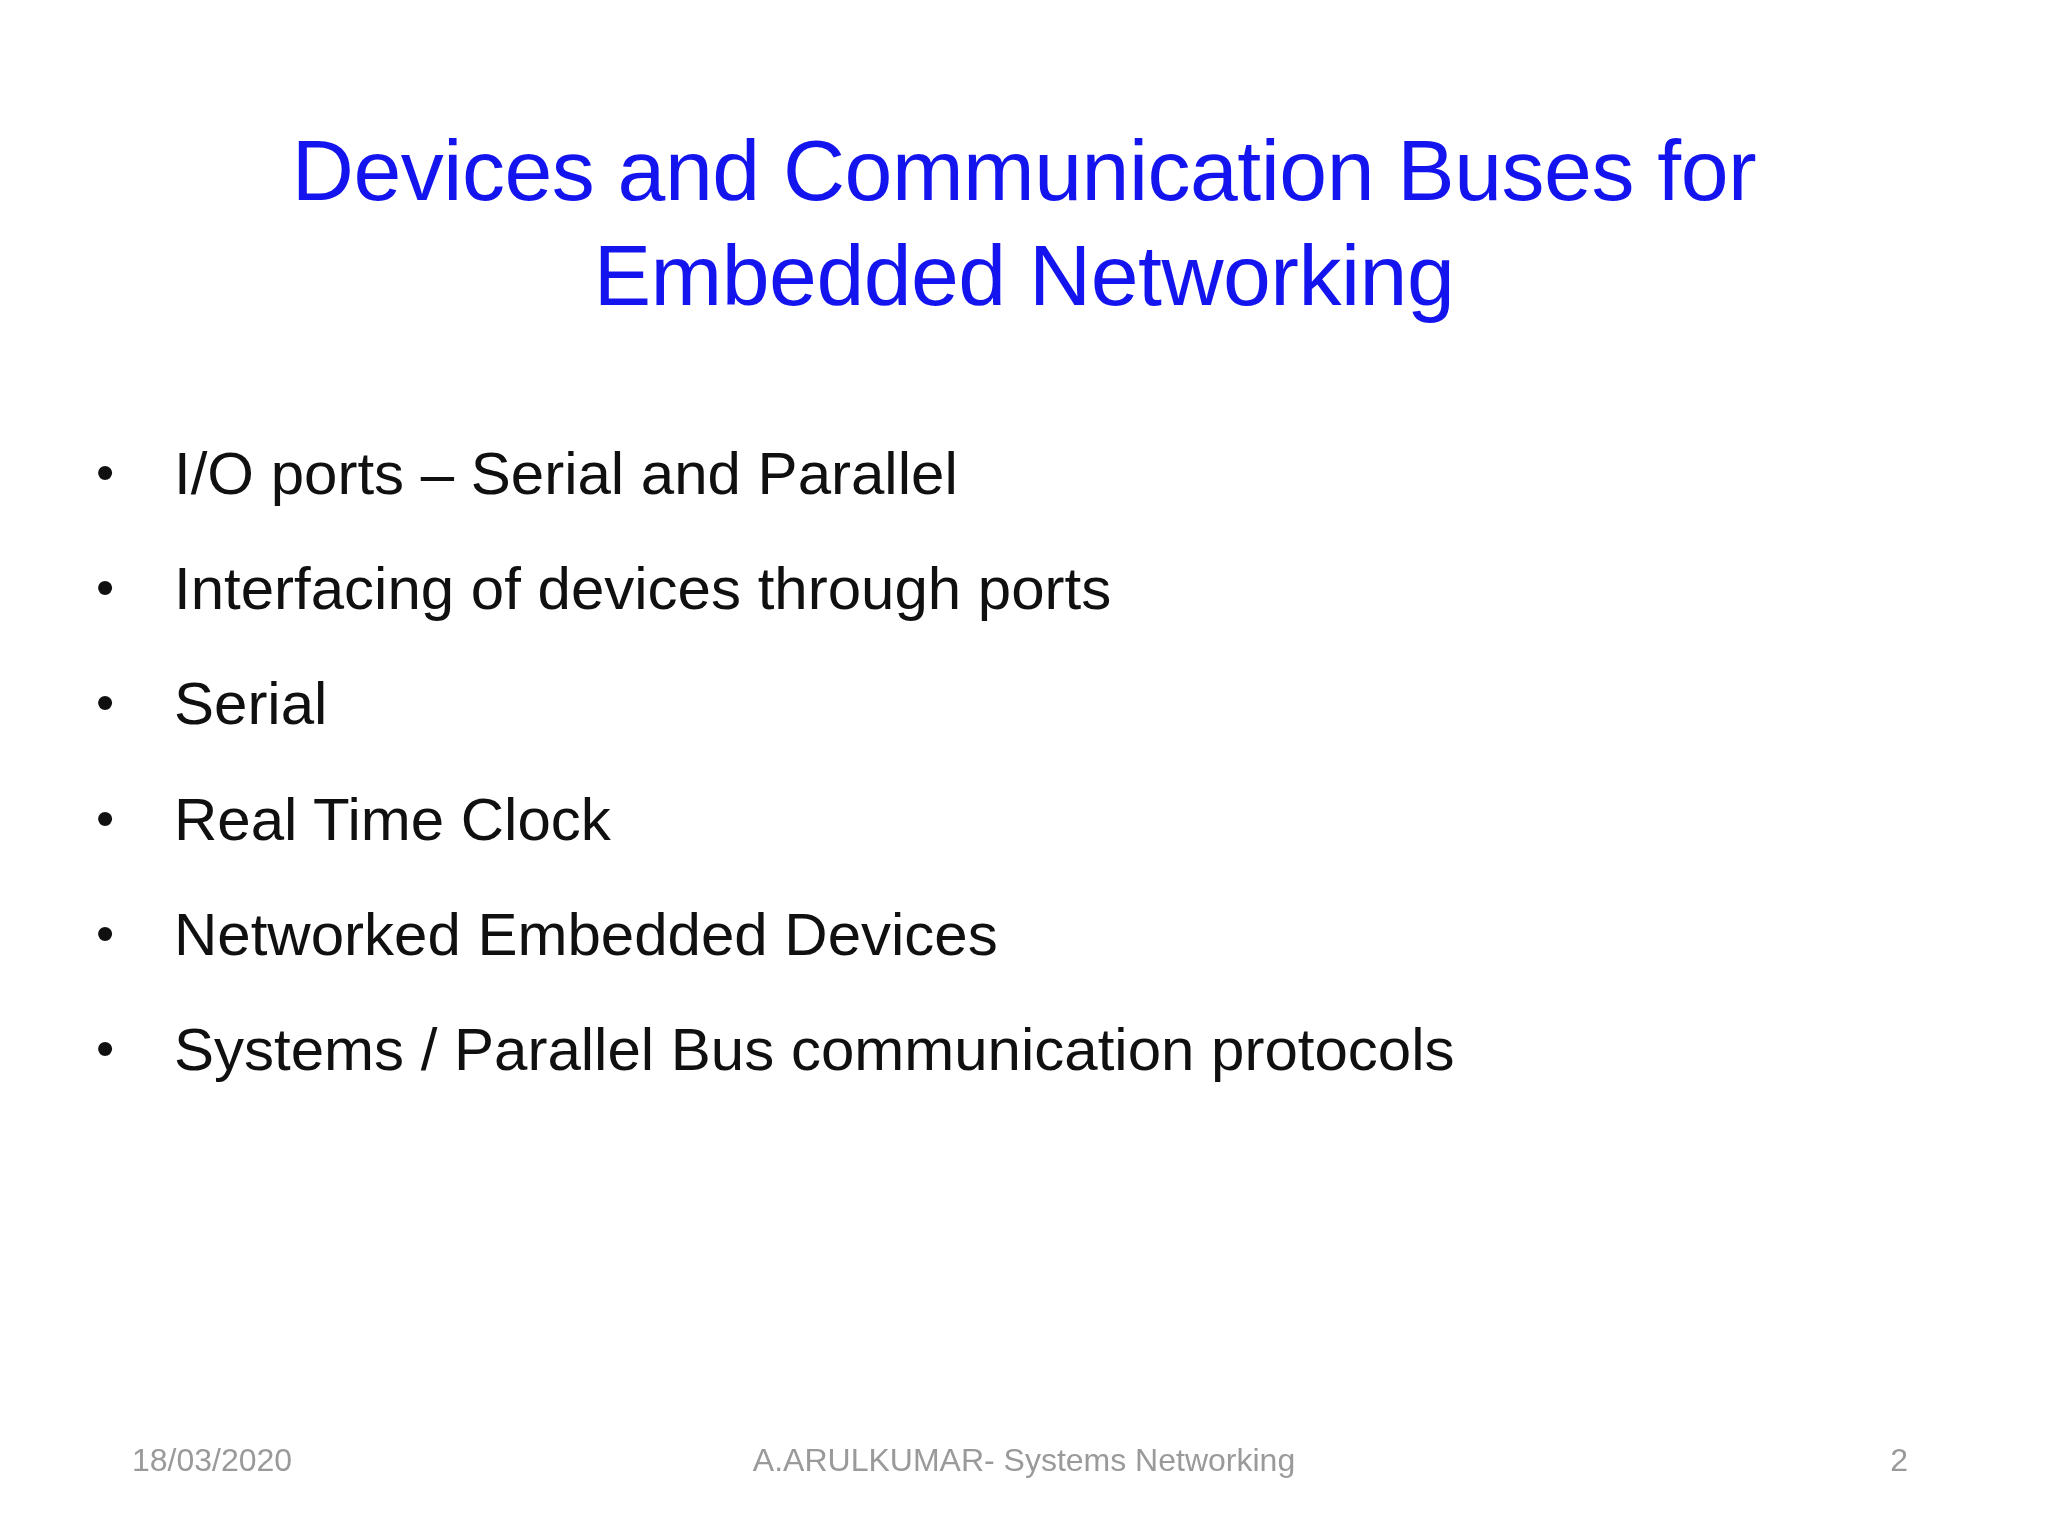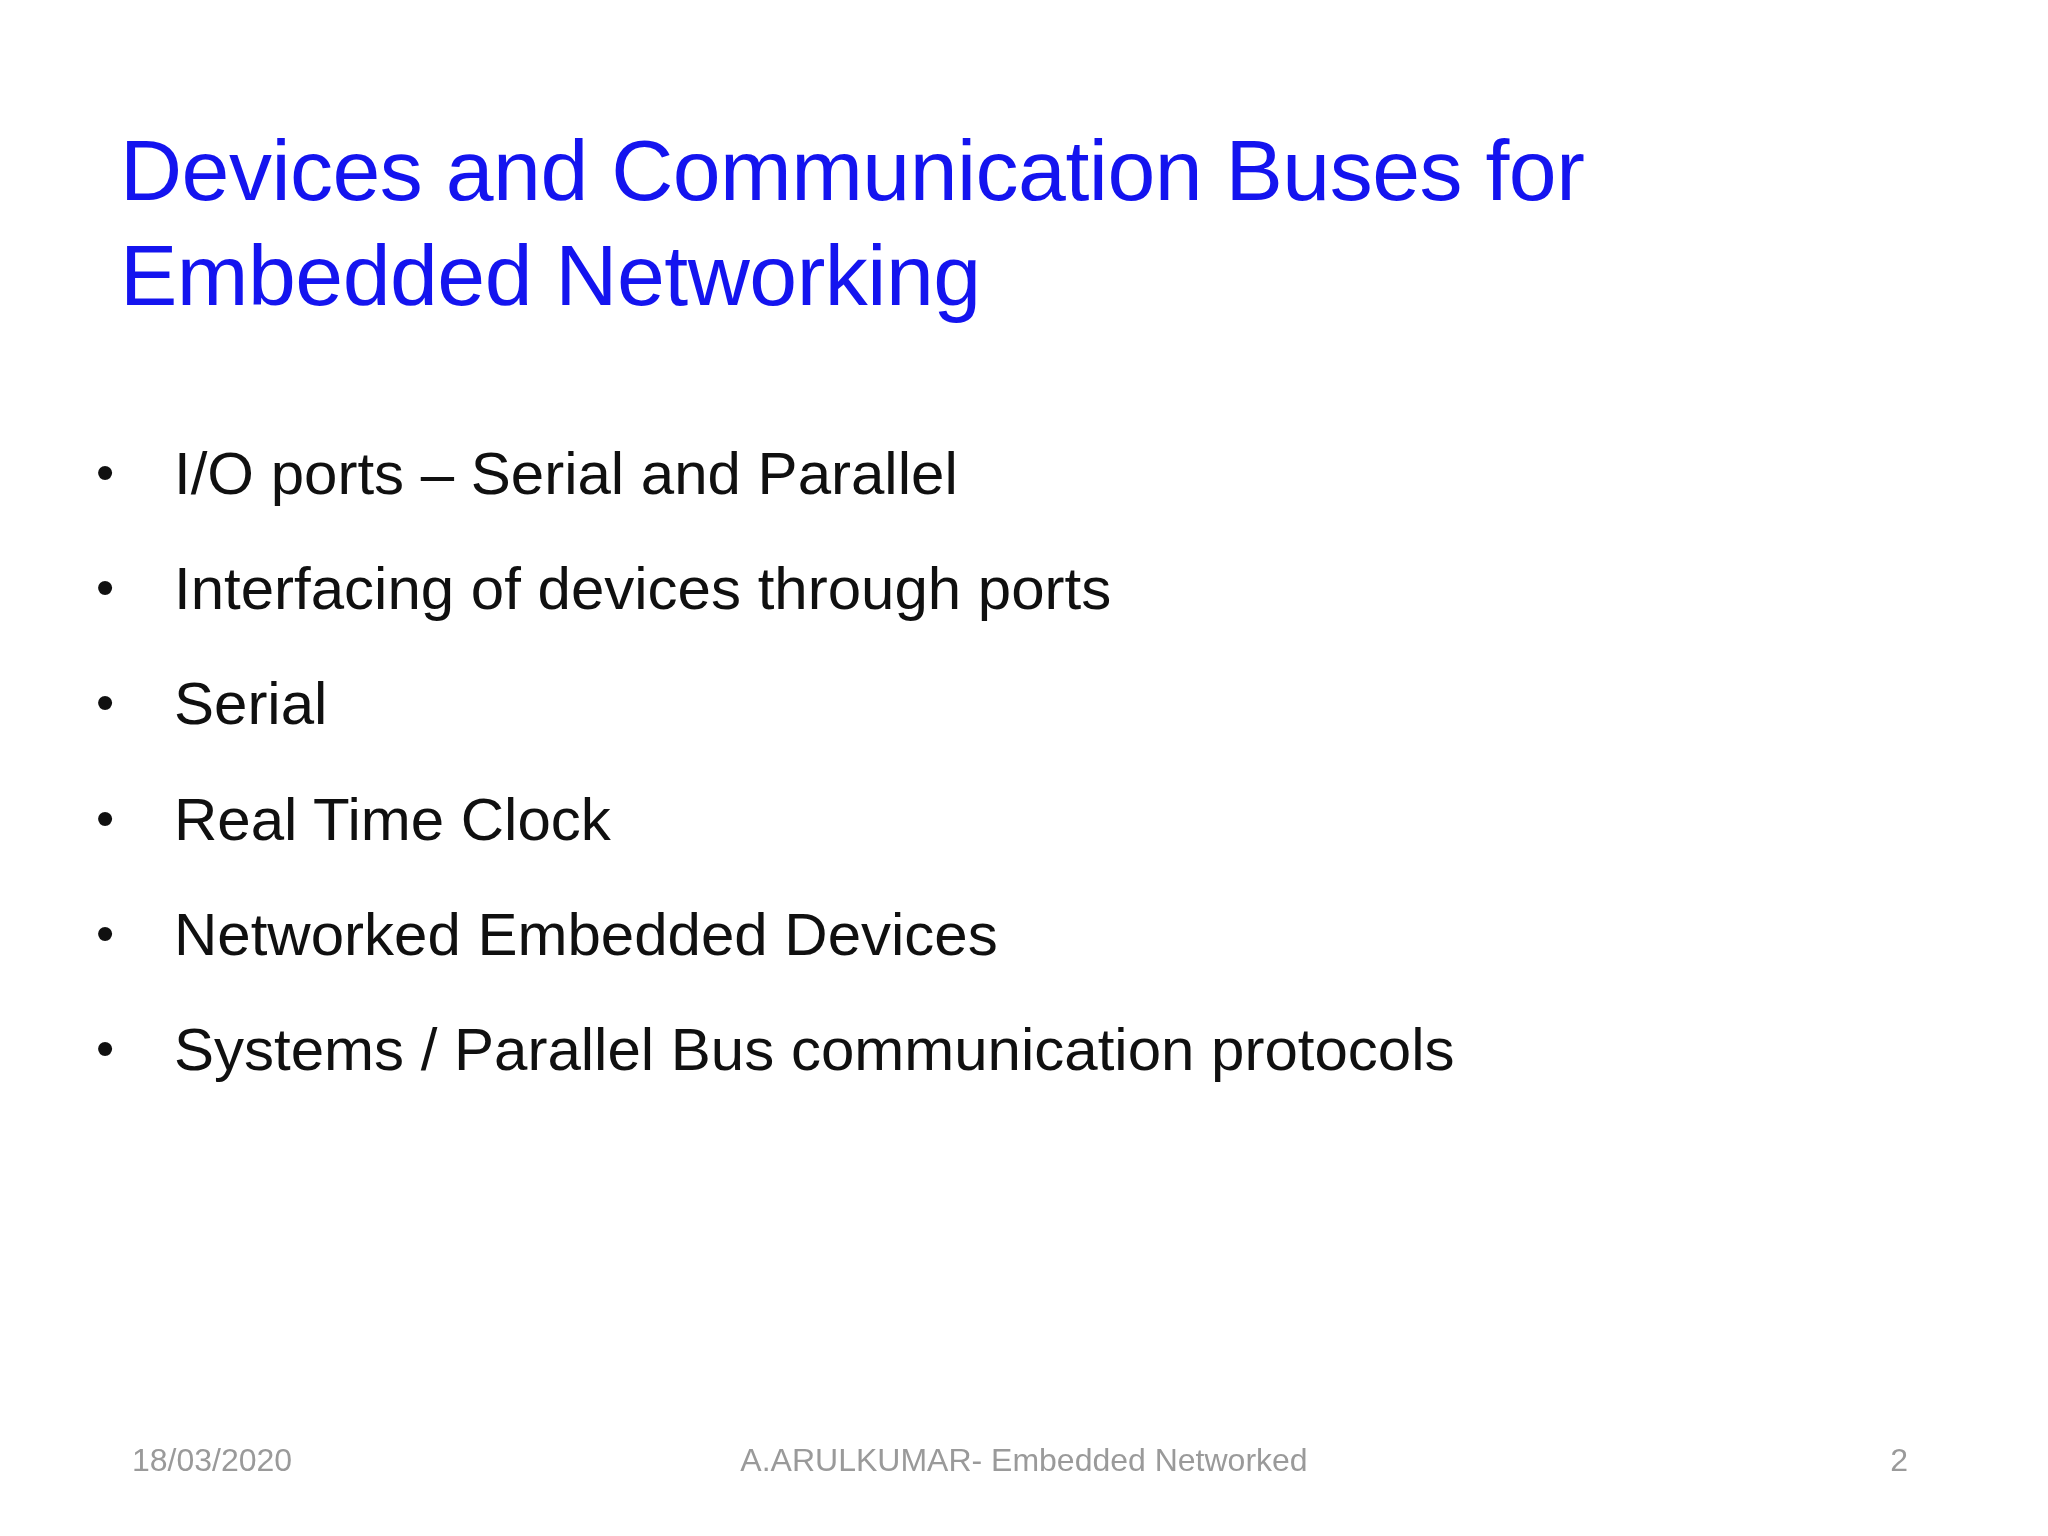--- a/index.html
+++ b/index.html
@@ -14,21 +14,21 @@
     background: #ffffff;
     font-family: "Liberation Sans", sans-serif;
     overflow: hidden;
     box-sizing: border-box;
   }
   .slide-title {
     position: absolute;
     top: 60px;
     left: 120px;
     width: 1808px;
-    text-align: left;
+    text-align: center;
     color: #1414ef;
     font-size: 86px;
     line-height: 1.22;
     font-weight: normal;
     letter-spacing: -0.5px;
   }
   .bullet-list {
     position: absolute;
     top: 440px;
     left: 96px;
@@ -113,17 +113,17 @@
       <span class="bullet-text">Networked Embedded Devices</span>
     </li>
     <li class="bullet-item">
       <span class="bullet-dot">•</span>
       <span class="bullet-text">Systems / Parallel Bus communication protocols</span>
     </li>
   </ul>
 
   <div class="footer">
     <span class="footer-date">18/03/2020</span>
-    <span class="footer-center">A.ARULKUMAR- Embedded Networked</span>
+    <span class="footer-center">A.ARULKUMAR- Systems Networking</span>
     <span class="footer-page">2</span>
   </div>
 
 </div>
 
 </body></html>

